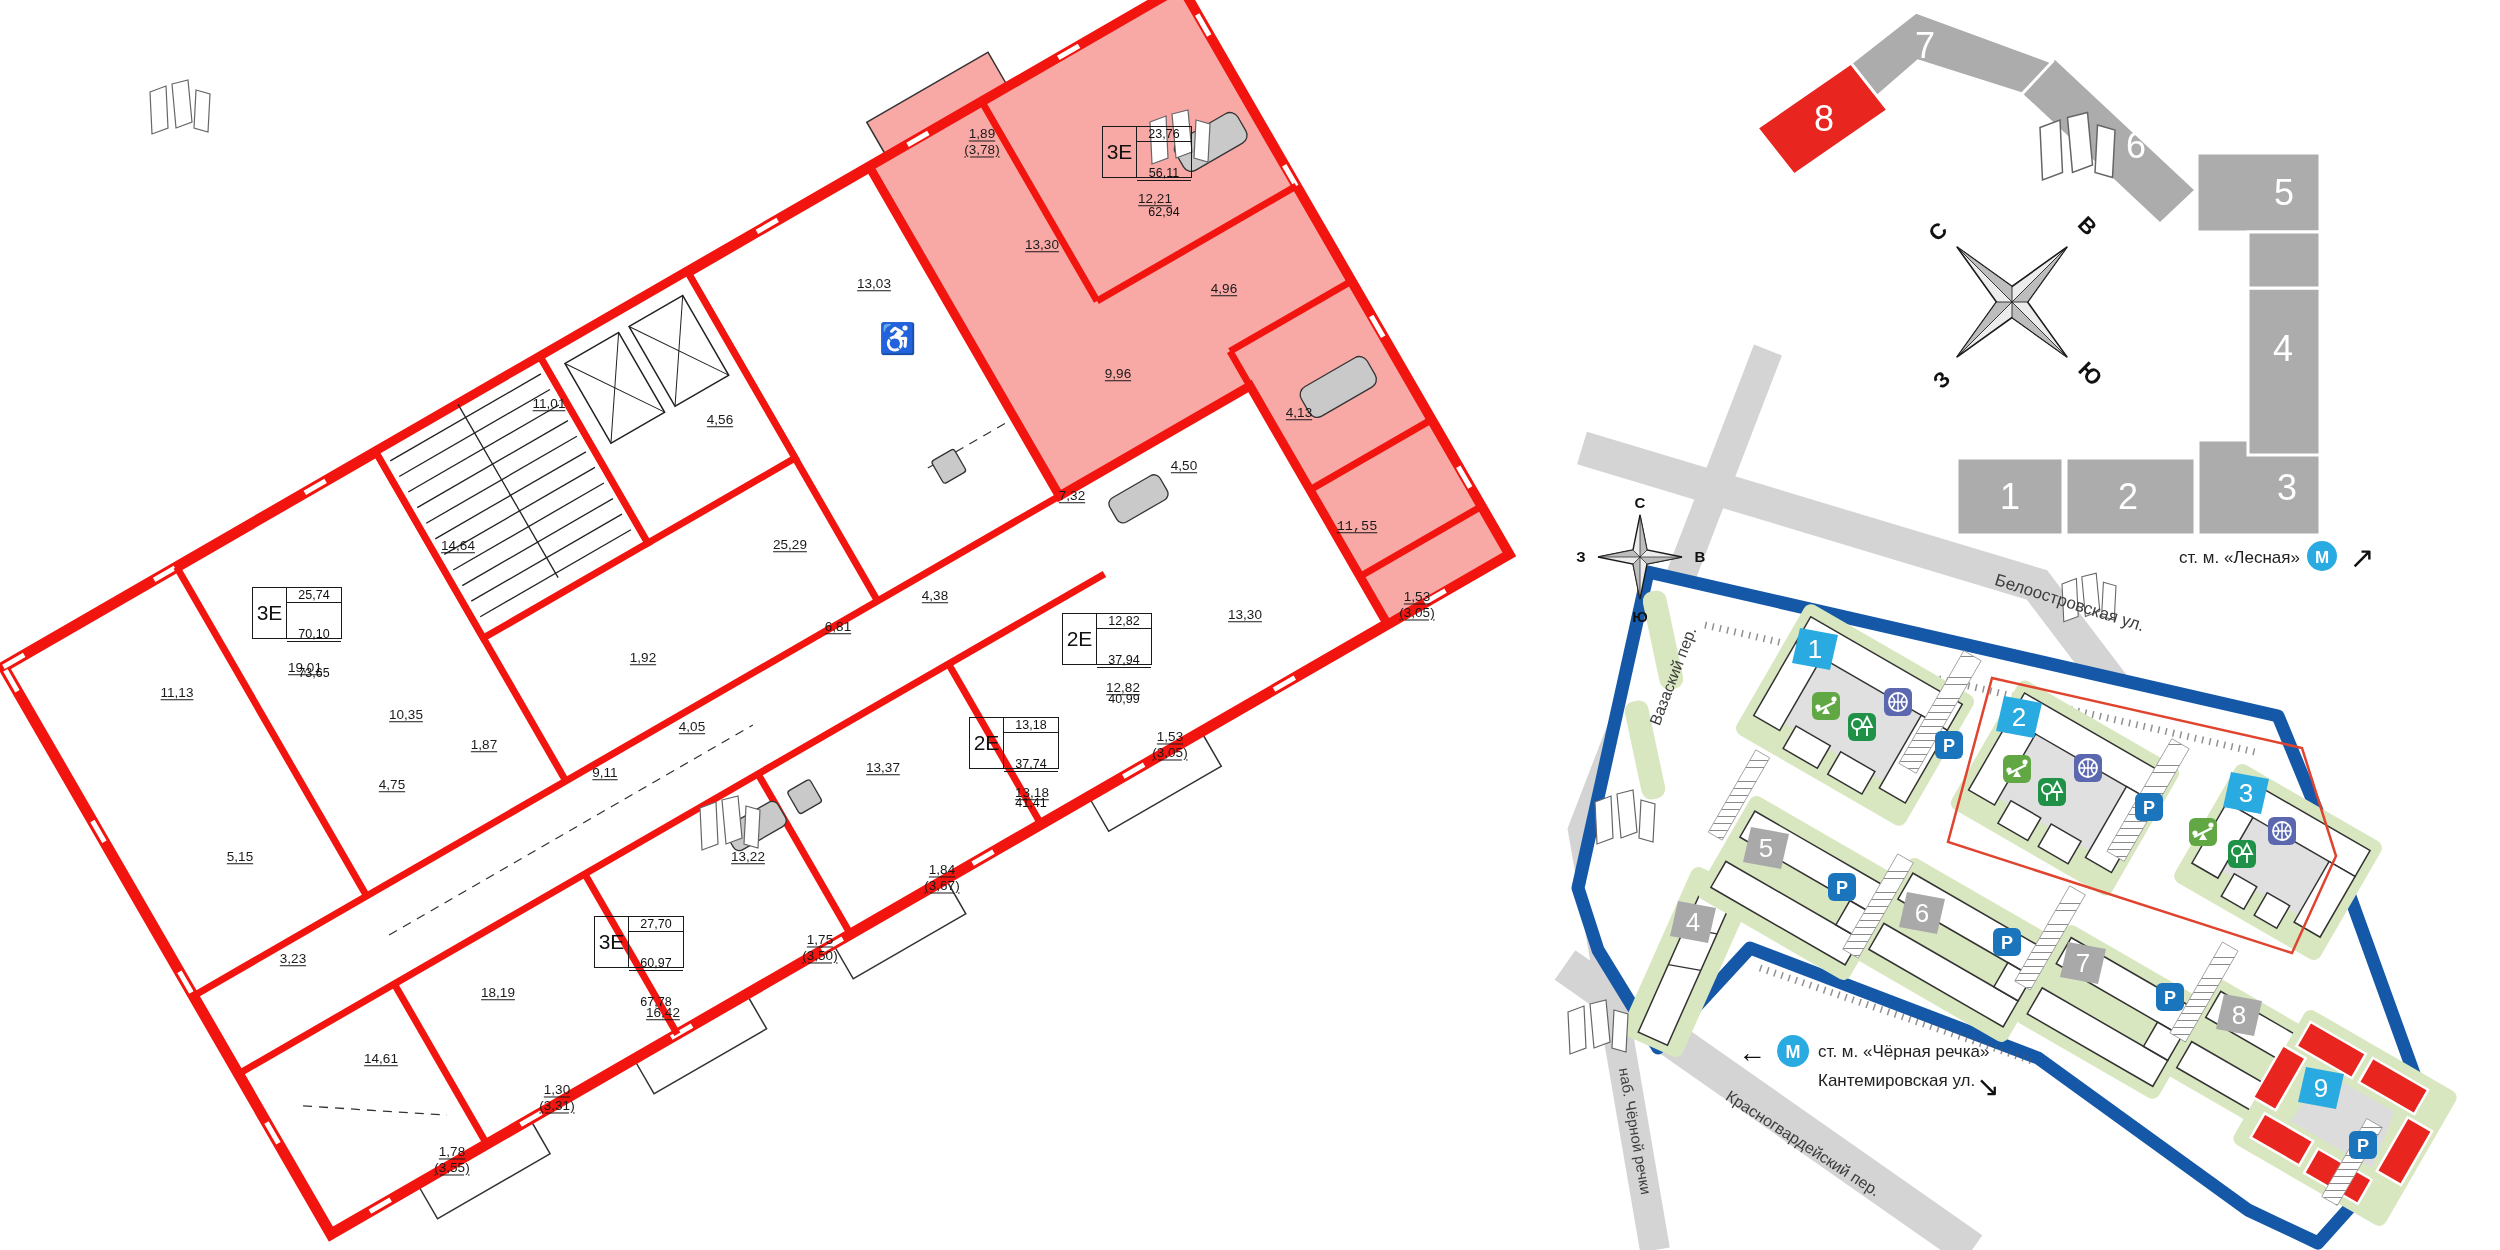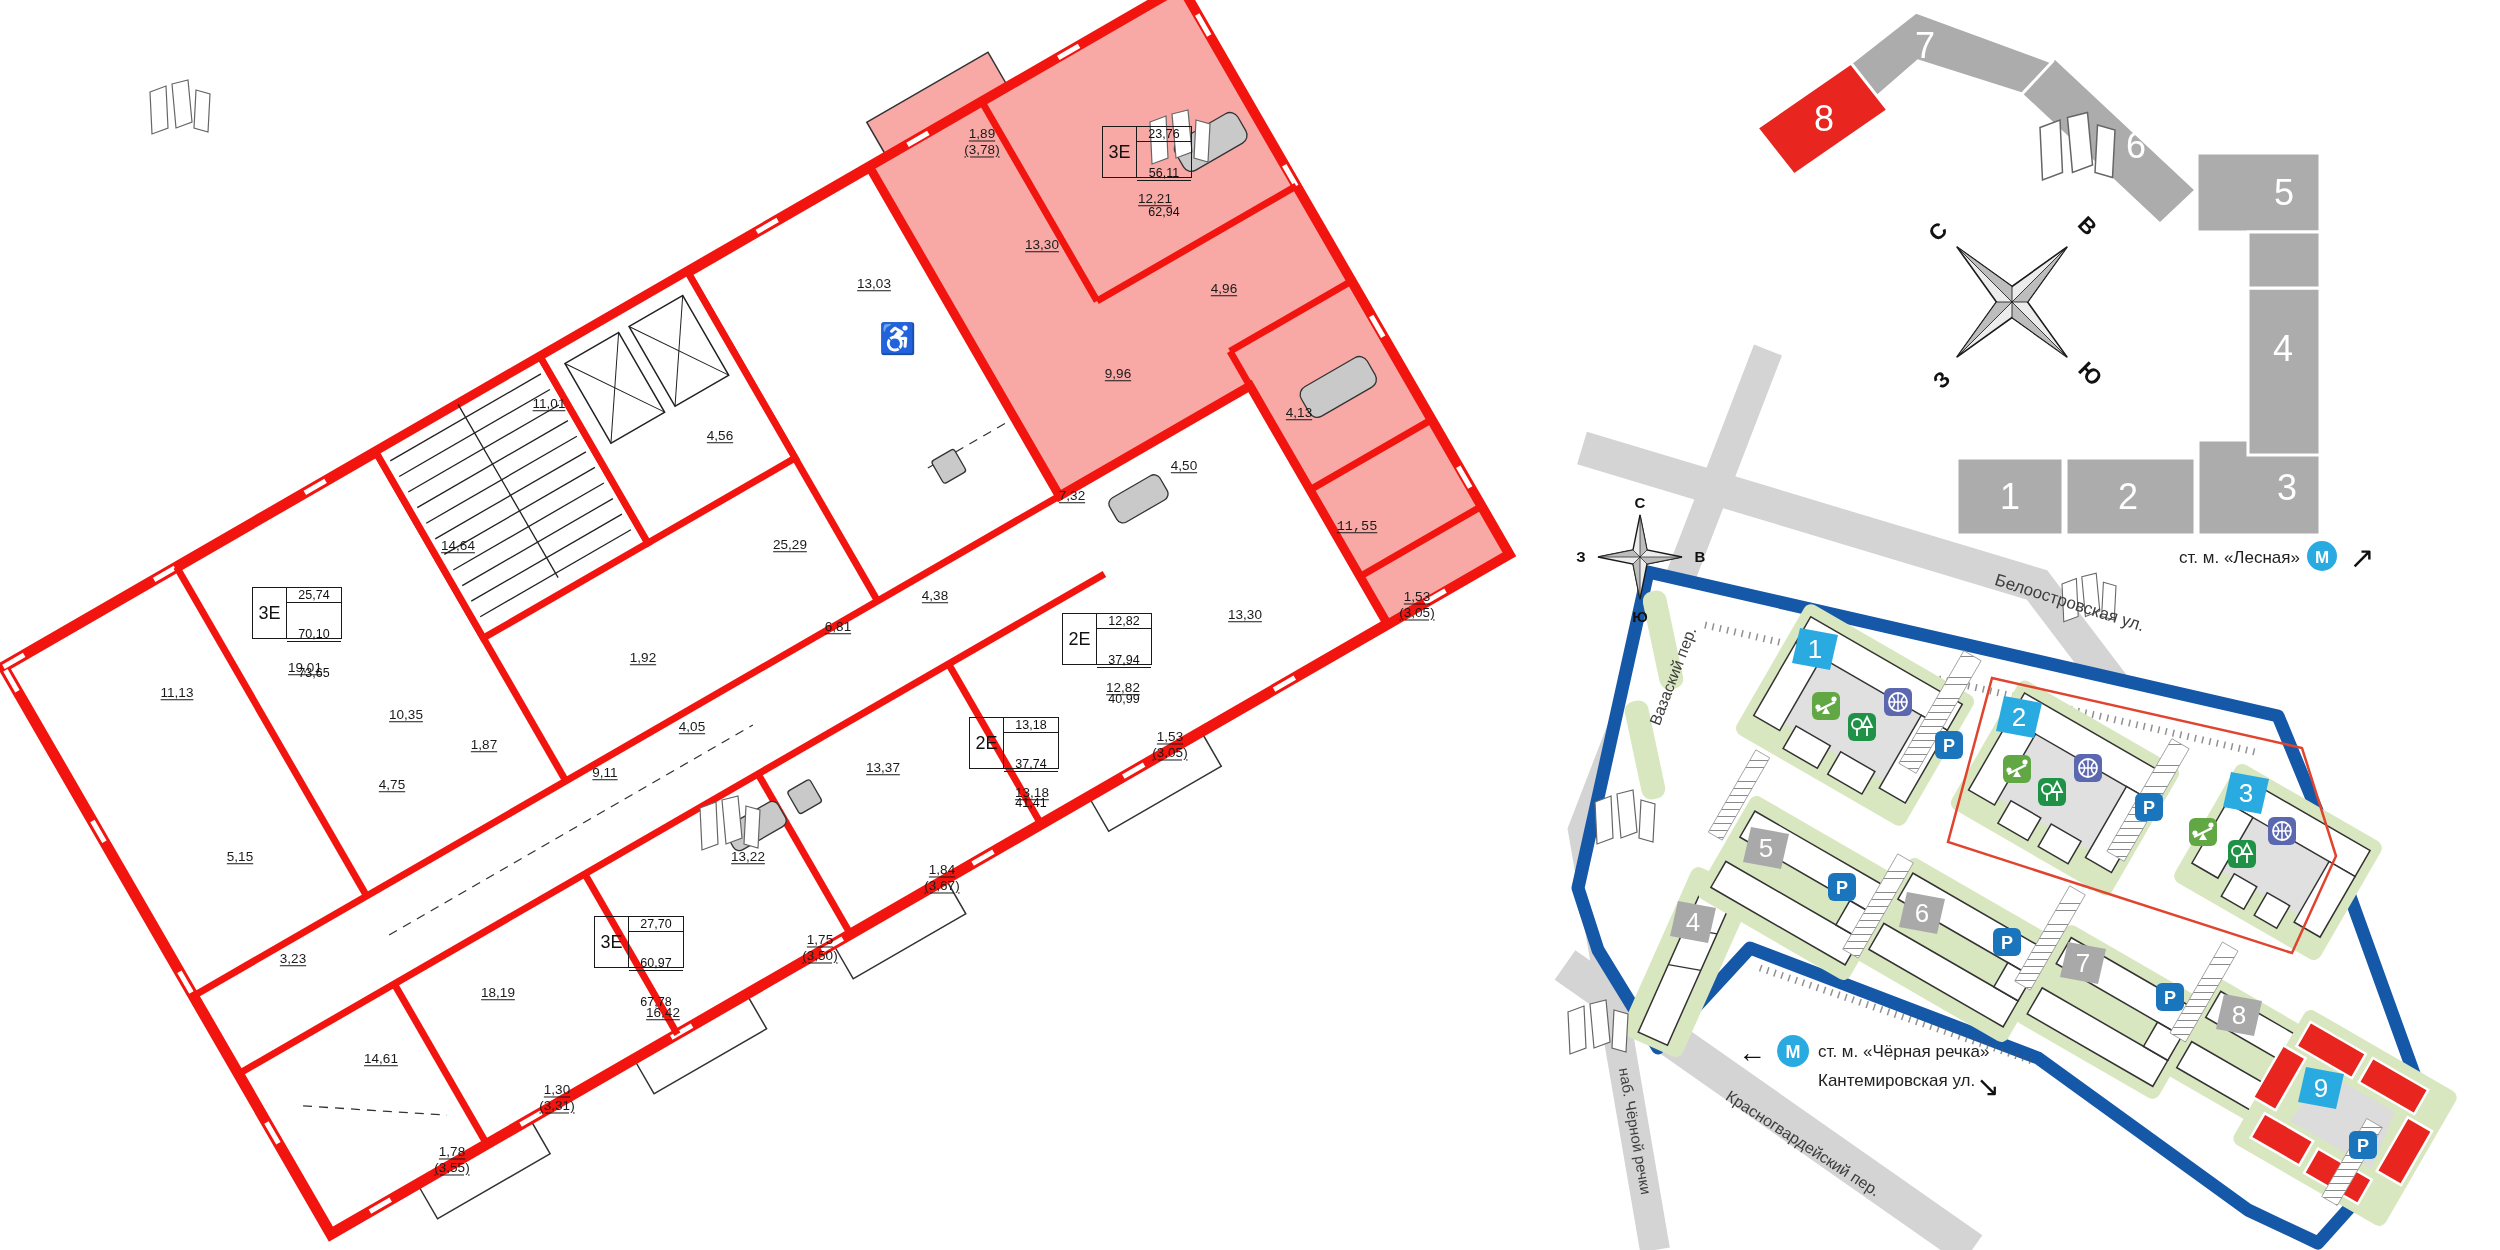--- a/index.html
+++ b/index.html
@@ -6,21 +6,21 @@
   .canvas{position:relative;width:2500px;height:1250px;background:#fff;overflow:hidden;
           font-family:"Liberation Sans",sans-serif;}
   svg{position:absolute;left:0;top:0;}
   svg text{font-family:"Liberation Sans",sans-serif;}
   #labels{position:absolute;left:0;top:0;width:100%;height:100%;pointer-events:none;}
   .rl{position:absolute;transform:translate(-50%,-50%);font-size:13.5px;line-height:1.15;
       color:#1a1a1a;text-align:center;white-space:nowrap;}
   .rl span{display:block;text-decoration:underline;text-underline-offset:2px;}
   .apt{position:absolute;display:flex;border:1.6px solid #1a1a1a;width:88px;height:50px;
        color:#111;background:transparent;}
-  .apt .t{width:33px;display:flex;align-items:center;justify-content:center;font-size:18px;
+  .apt .t{width:33px;display:flex;align-items:center;justify-content:center;font-size:21px;
           border-right:1.6px solid #1a1a1a;}
   .apt .v{flex:1;display:flex;flex-direction:column;gap:24px;}
   .apt .v div{flex:1;display:flex;align-items:center;justify-content:center;font-size:12.5px;
           border-bottom:1.2px solid #1a1a1a;}
   .apt .v div:last-child{border-bottom:none;}
 </style>
 </head>
 <body>
 
 <div class="canvas">
@@ -479,21 +479,21 @@
       <div class="rl" style="left: 1170px; top: 745px;">
         <span>1,53</span>
         <span>(3,05)</span>
       </div>
       <div class="rl" style="left: 1032px; top: 793px;">
         <span>13,18</span>
       </div>
       <div class="rl" style="left: 874px; top: 284px;">
         <span>13,03</span>
       </div>
-      <div class="rl" style="left: 720px; top: 436px; text-align: right;">
+      <div class="rl" style="left: 720px; top: 420px; text-align: right;">
         <span>4,56</span>
       </div>
       <div class="rl" style="left: 549px; top: 404px;">
         <span>11,01</span>
       </div>
       <div class="rl" style="left: 458px; top: 546px;">
         <span>14,64</span>
       </div>
       <div class="rl" style="left: 790px; top: 545px;">
         <span>25,29</span>

